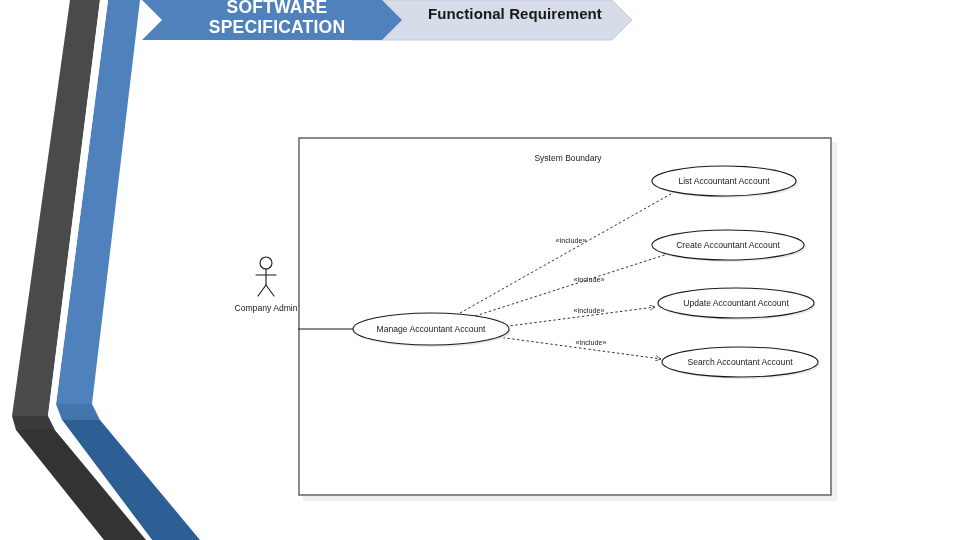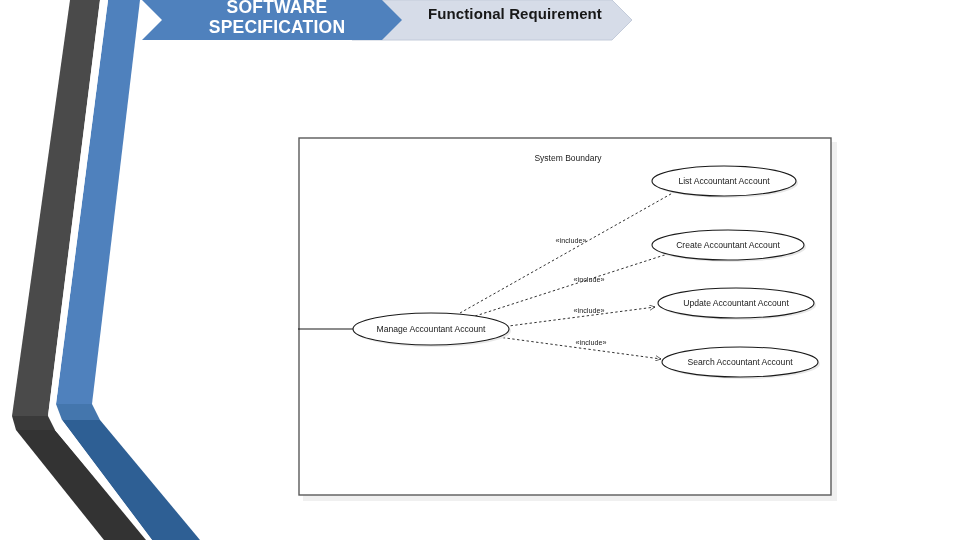--- a/index.html
+++ b/index.html
@@ -129,20 +129,32 @@
 
       <polygon points="142,0 382,0 402,20 382,40 142,40 162,20" fill="#4f81bd"></polygon>
     </svg>
 
     <div class="banner-label" id="banner1-label">SOFTWARE
 SPECIFICATION</div>
 
     <div class="banner-label" id="banner2-label">Functional Requirement</div>
   </div>
 
+  <div id="actor-block">
+    <svg id="actor-svg" viewBox="0 0 90 66" xmlns="http://www.w3.org/2000/svg">
+      <g stroke="#1a1a1a" stroke-width="1.1" fill="none" stroke-linecap="round">
+        <circle cx="40" cy="13" r="6"></circle>
+        <line x1="40" y1="19" x2="40" y2="35"></line>
+        <line x1="30" y1="25" x2="50" y2="25"></line>
+        <line x1="40" y1="35" x2="32" y2="46"></line>
+        <line x1="40" y1="35" x2="48" y2="46"></line>
+      </g>
+      <text class="uml-text uml-actor-label" x="40" y="61" text-anchor="middle">Company Admin</text>
+    </svg>
+  </div>
 
   <div id="diagram-figure">
     <svg id="diagram-svg" viewBox="0 0 540 364" xmlns="http://www.w3.org/2000/svg">
 
       <defs>
         <marker id="arrow-open" viewBox="0 0 10 10" refX="9" refY="5" markerWidth="7" markerHeight="7" orient="auto-start-reverse">
           <path d="M 0 0.6 L 9 5 L 0 9.4" fill="none" stroke="#1a1a1a" stroke-width="1"></path>
         </marker>
       </defs>
 

